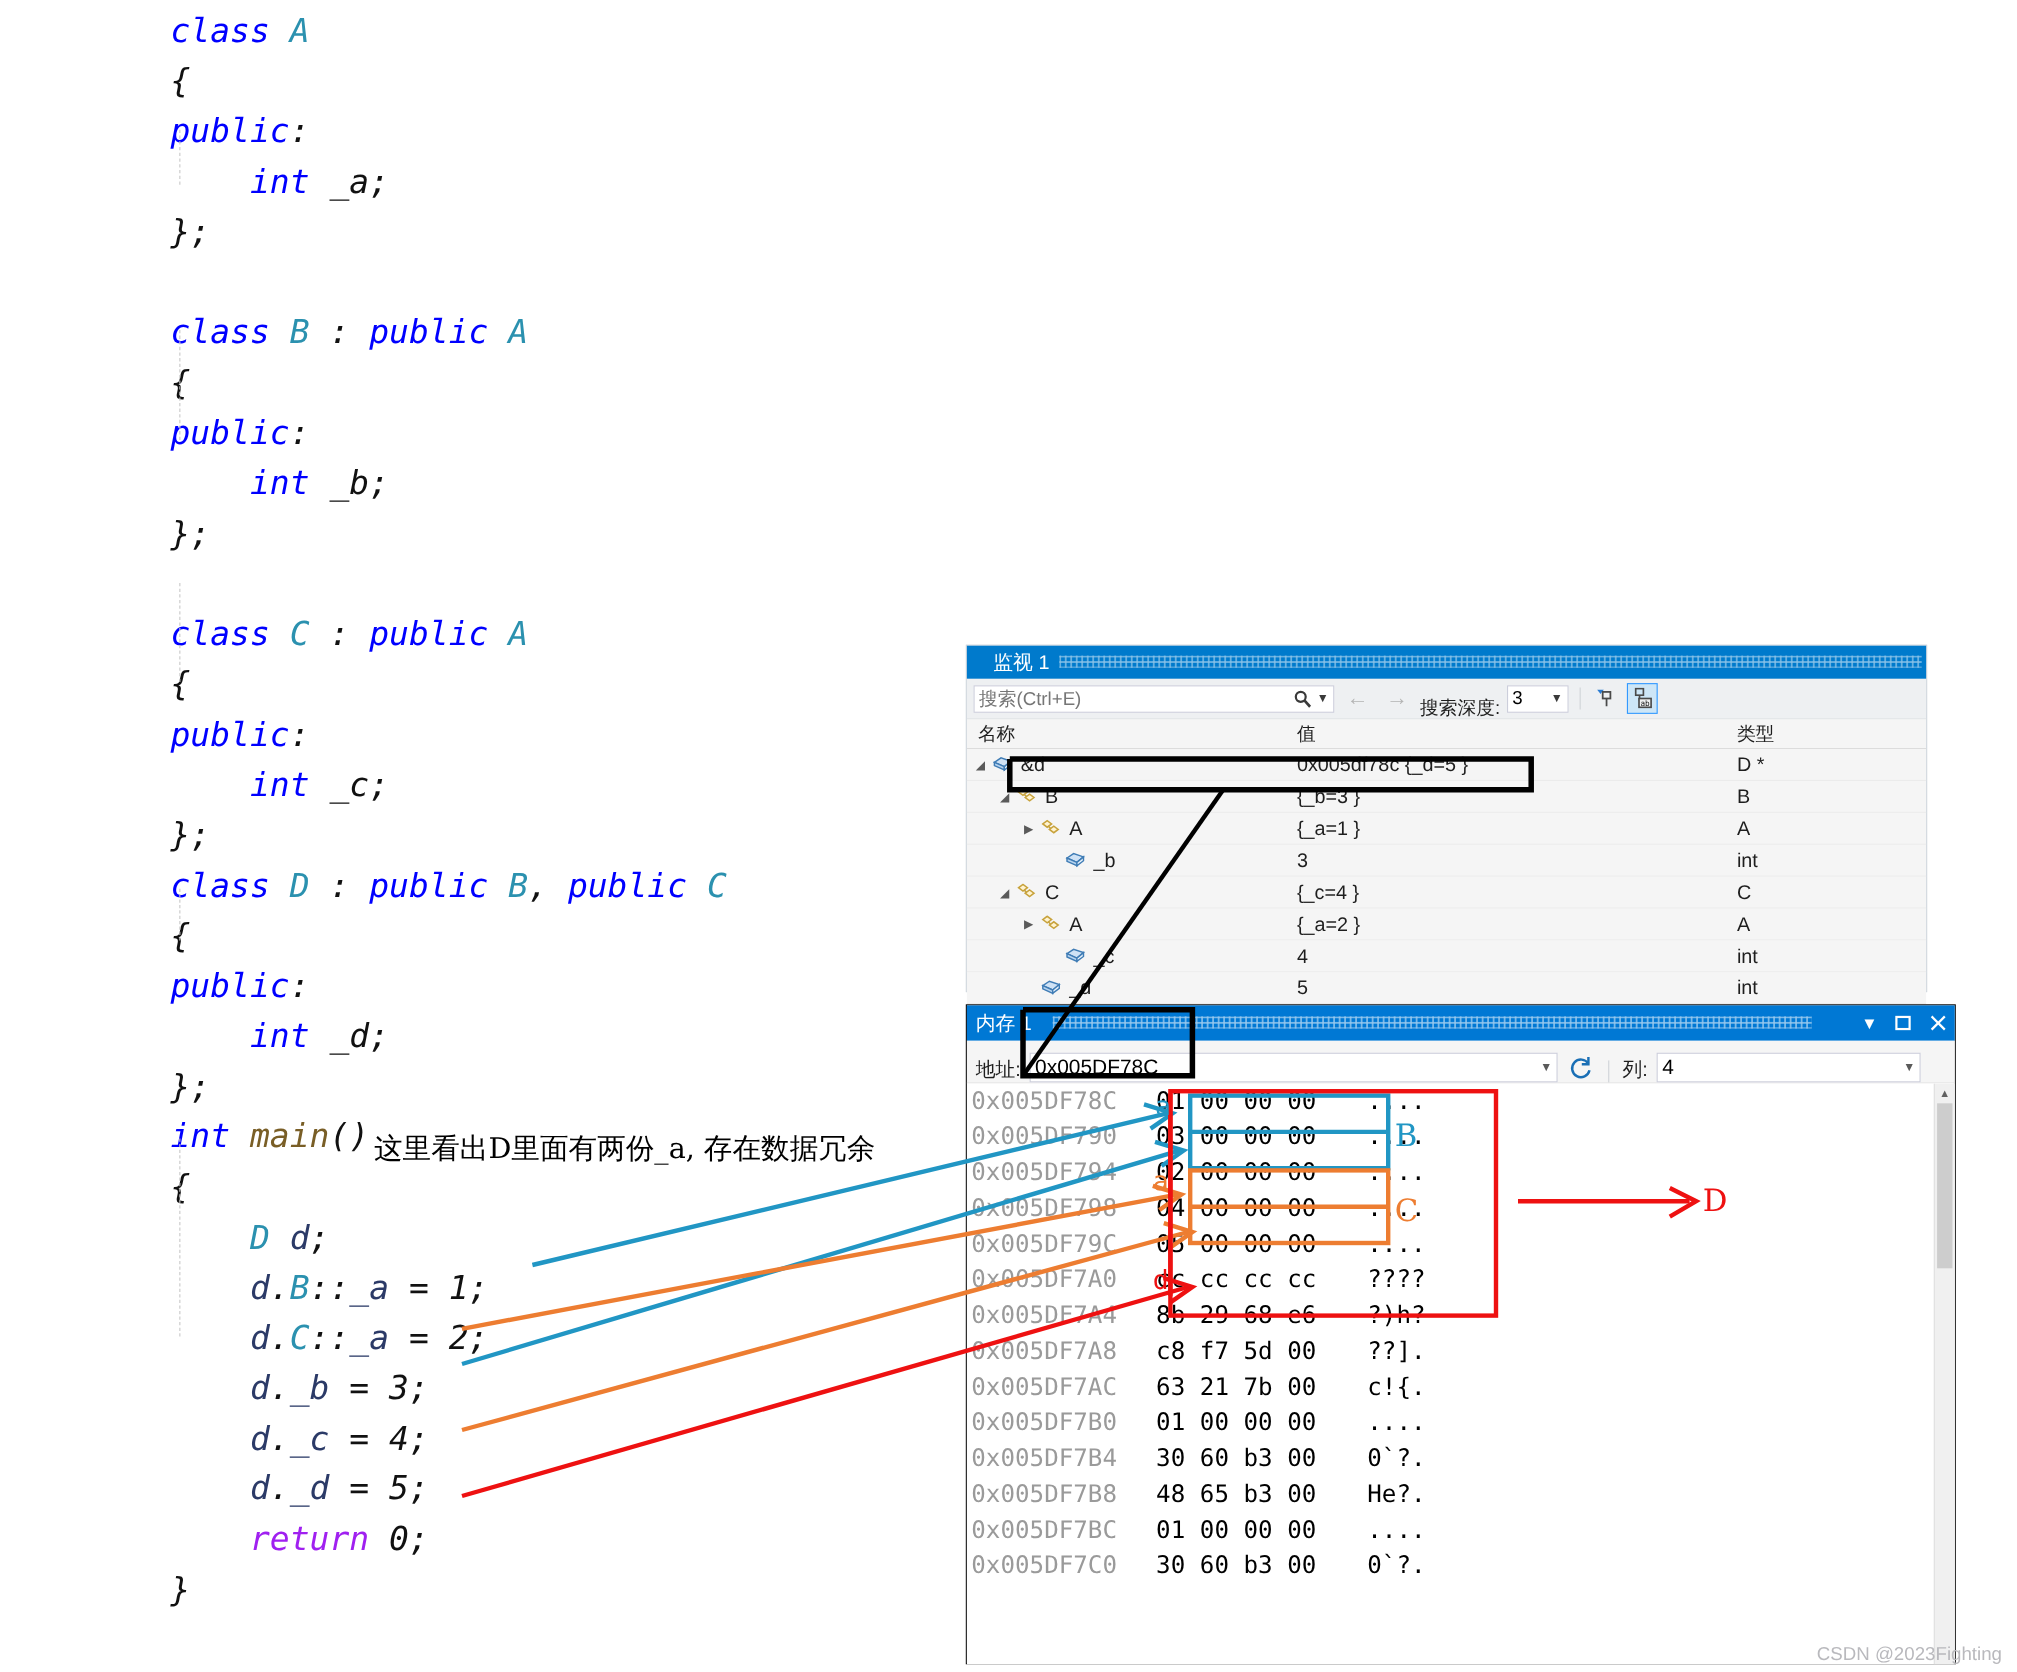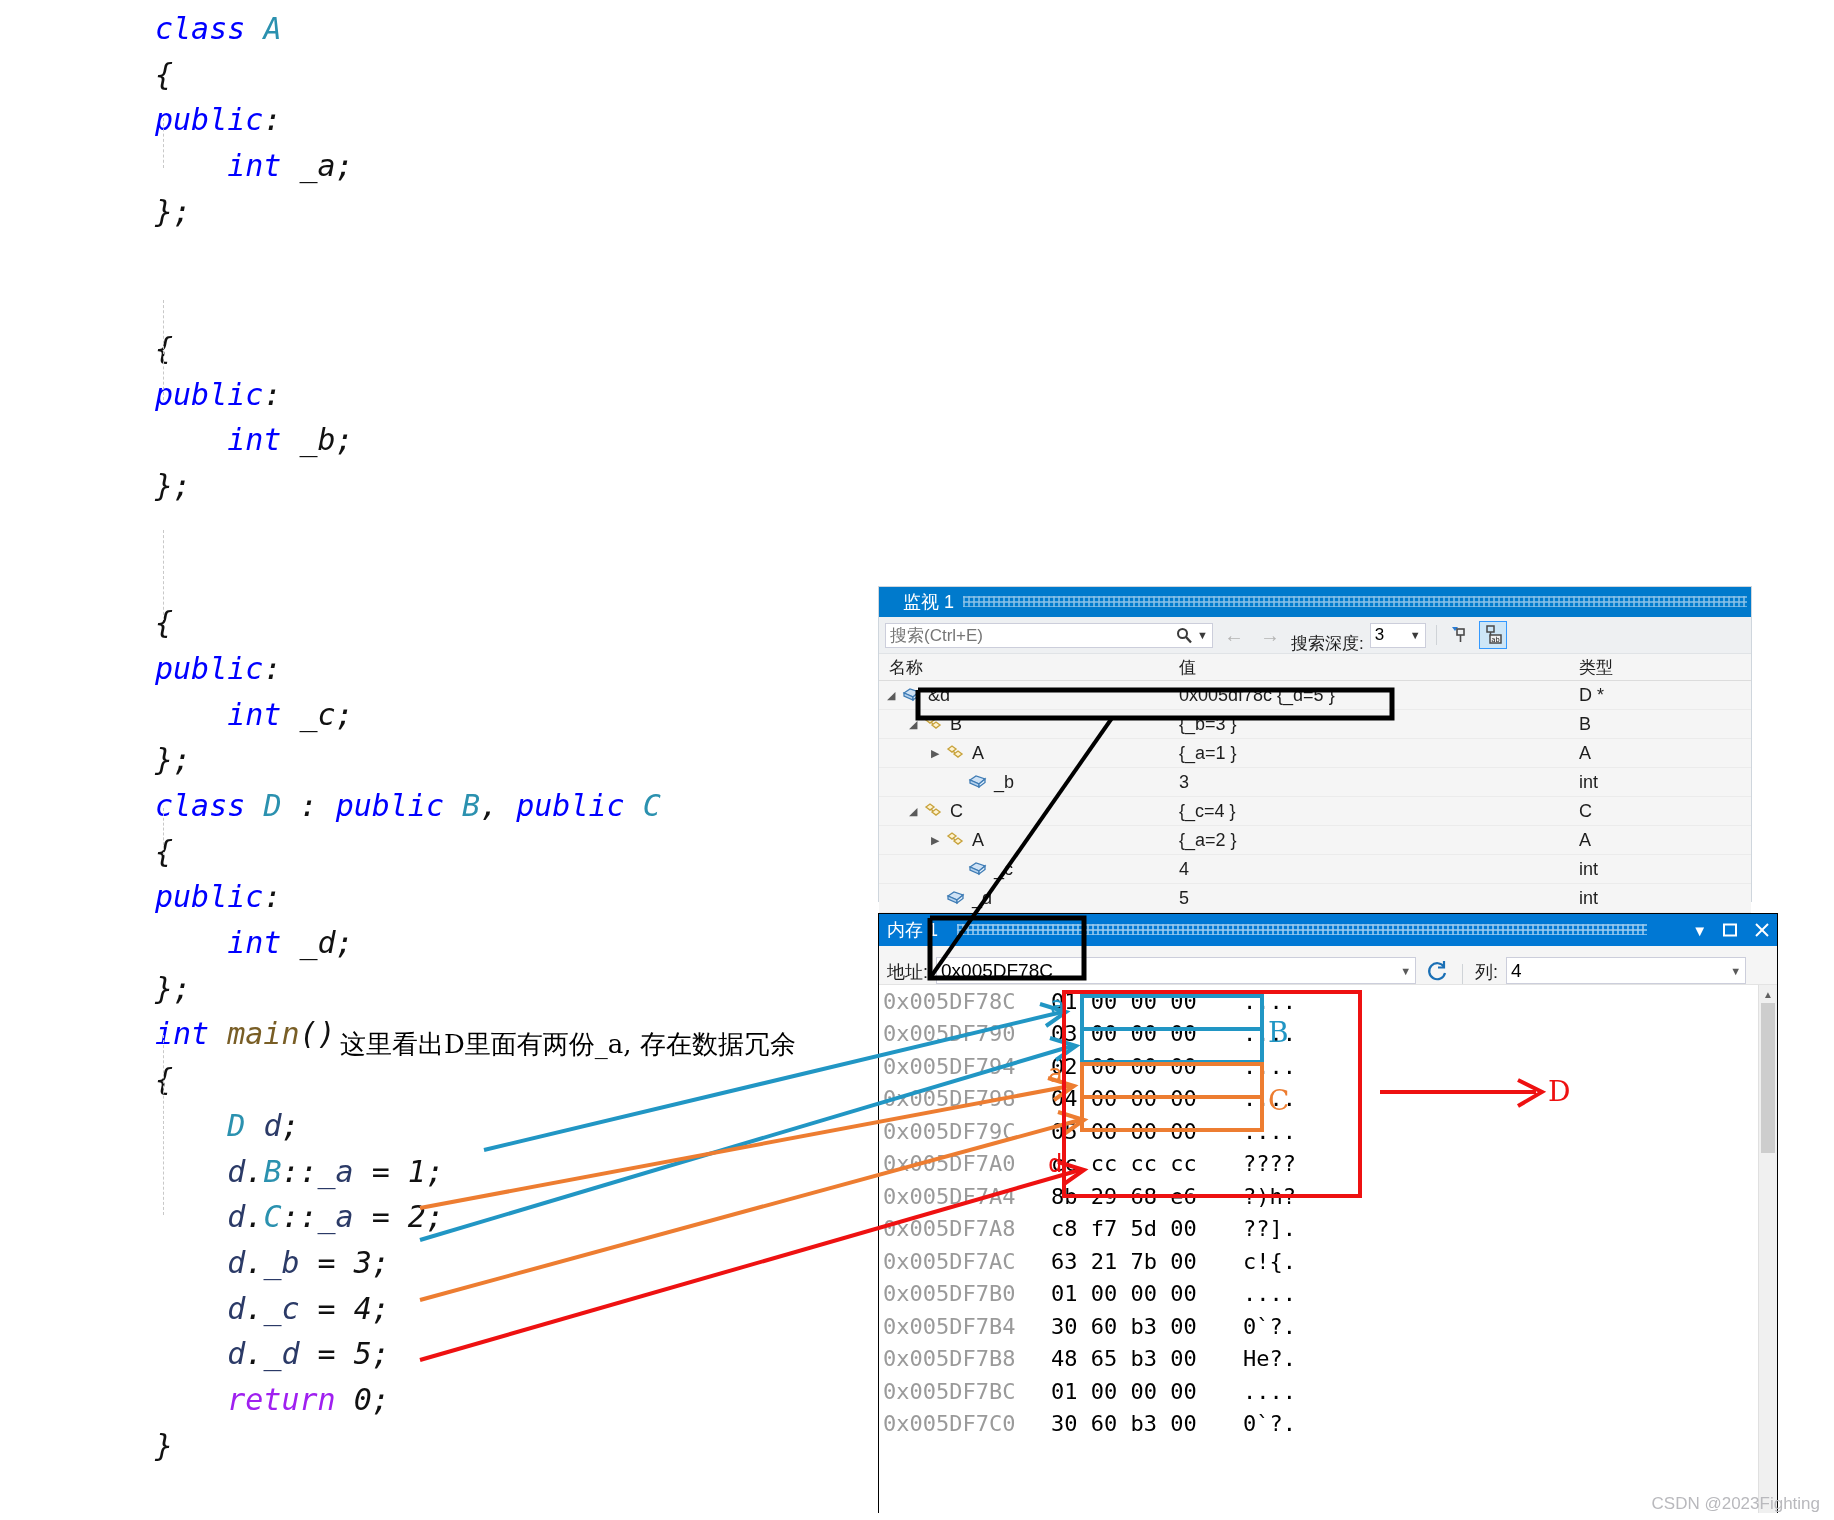--- a/index.html
+++ b/index.html
@@ -167,25 +167,27 @@
 </head>
 <body>
 
 <div id="code-pane">
     <div class="code-line" style="top: 6px;"><span class="kw">class </span><span class="typ">A</span></div>
     <div class="code-line" style="top: 51.7px;"><span class="plain">{</span></div>
     <div class="code-line" style="top: 97.4px;"><span class="kw">public</span><span class="plain">:</span></div>
     <div class="code-line" style="top: 143.1px;"><span>    </span><span class="kw">int</span><span class="plain"> _a;</span></div>
     <div class="code-line" style="top: 188.8px;"><span class="plain">};</span></div>
     <div class="code-line" style="top: 234.5px;"></div>
+    <div class="code-line" style="top: 280.2px;"><span class="kw">class </span><span class="typ">B</span><span class="plain"> : </span><span class="kw">public </span><span class="typ">A</span></div>
     <div class="code-line" style="top: 325.9px;"><span class="plain">{</span></div>
     <div class="code-line" style="top: 371.6px;"><span class="kw">public</span><span class="plain">:</span></div>
     <div class="code-line" style="top: 417.3px;"><span>    </span><span class="kw">int</span><span class="plain"> _b;</span></div>
     <div class="code-line" style="top: 463px;"><span class="plain">};</span></div>
     <div class="code-line" style="top: 508.7px;"></div>
+    <div class="code-line" style="top: 554.4px;"><span class="kw">class </span><span class="typ">C</span><span class="plain"> : </span><span class="kw">public </span><span class="typ">A</span></div>
     <div class="code-line" style="top: 600.1px;"><span class="plain">{</span></div>
     <div class="code-line" style="top: 645.8px;"><span class="kw">public</span><span class="plain">:</span></div>
     <div class="code-line" style="top: 691.5px;"><span>    </span><span class="kw">int</span><span class="plain"> _c;</span></div>
     <div class="code-line" style="top: 737.2px;"><span class="plain">};</span></div>
     <div class="code-line" style="top: 782.9px;"><span class="kw">class </span><span class="typ">D</span><span class="plain"> : </span><span class="kw">public </span><span class="typ">B</span><span class="plain">, </span><span class="kw">public </span><span class="typ">C</span></div>
     <div class="code-line" style="top: 828.6px;"><span class="plain">{</span></div>
     <div class="code-line" style="top: 874.3px;"><span class="kw">public</span><span class="plain">:</span></div>
     <div class="code-line" style="top: 920px;"><span>    </span><span class="kw">int</span><span class="plain"> _d;</span></div>
     <div class="code-line" style="top: 965.7px;"><span class="plain">};</span></div>
     <div class="code-line" style="top: 1011.4px;"><span class="kw">int </span><span class="fn">main</span><span class="plain">()</span></div>

